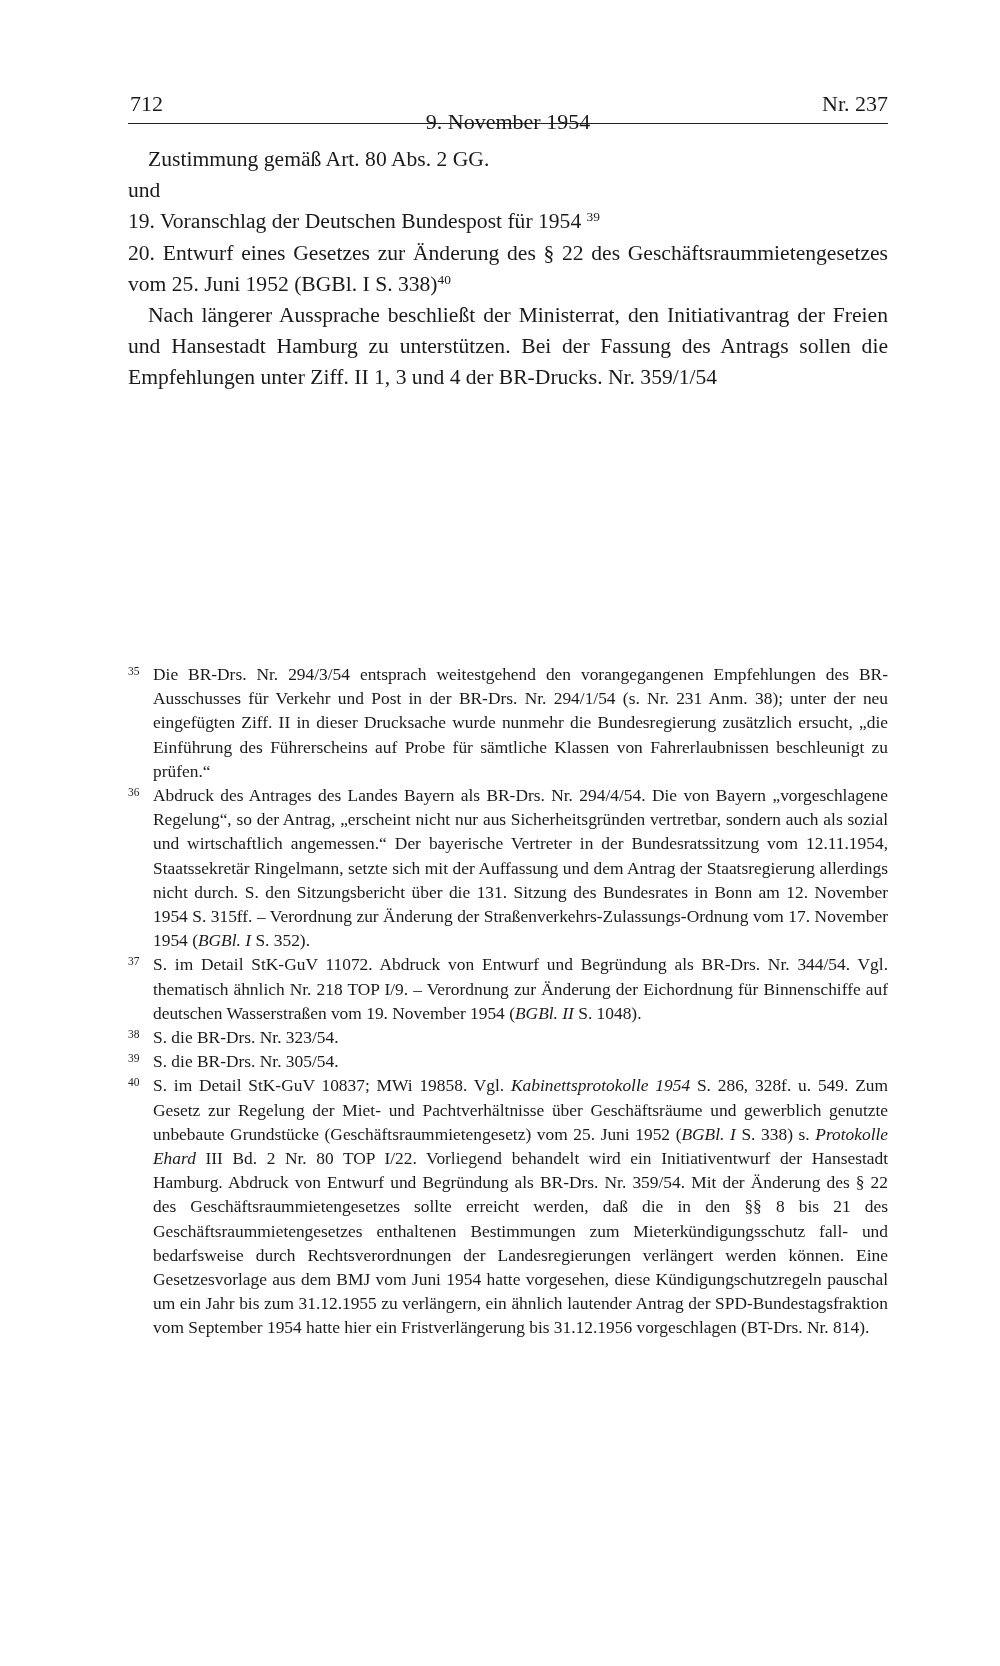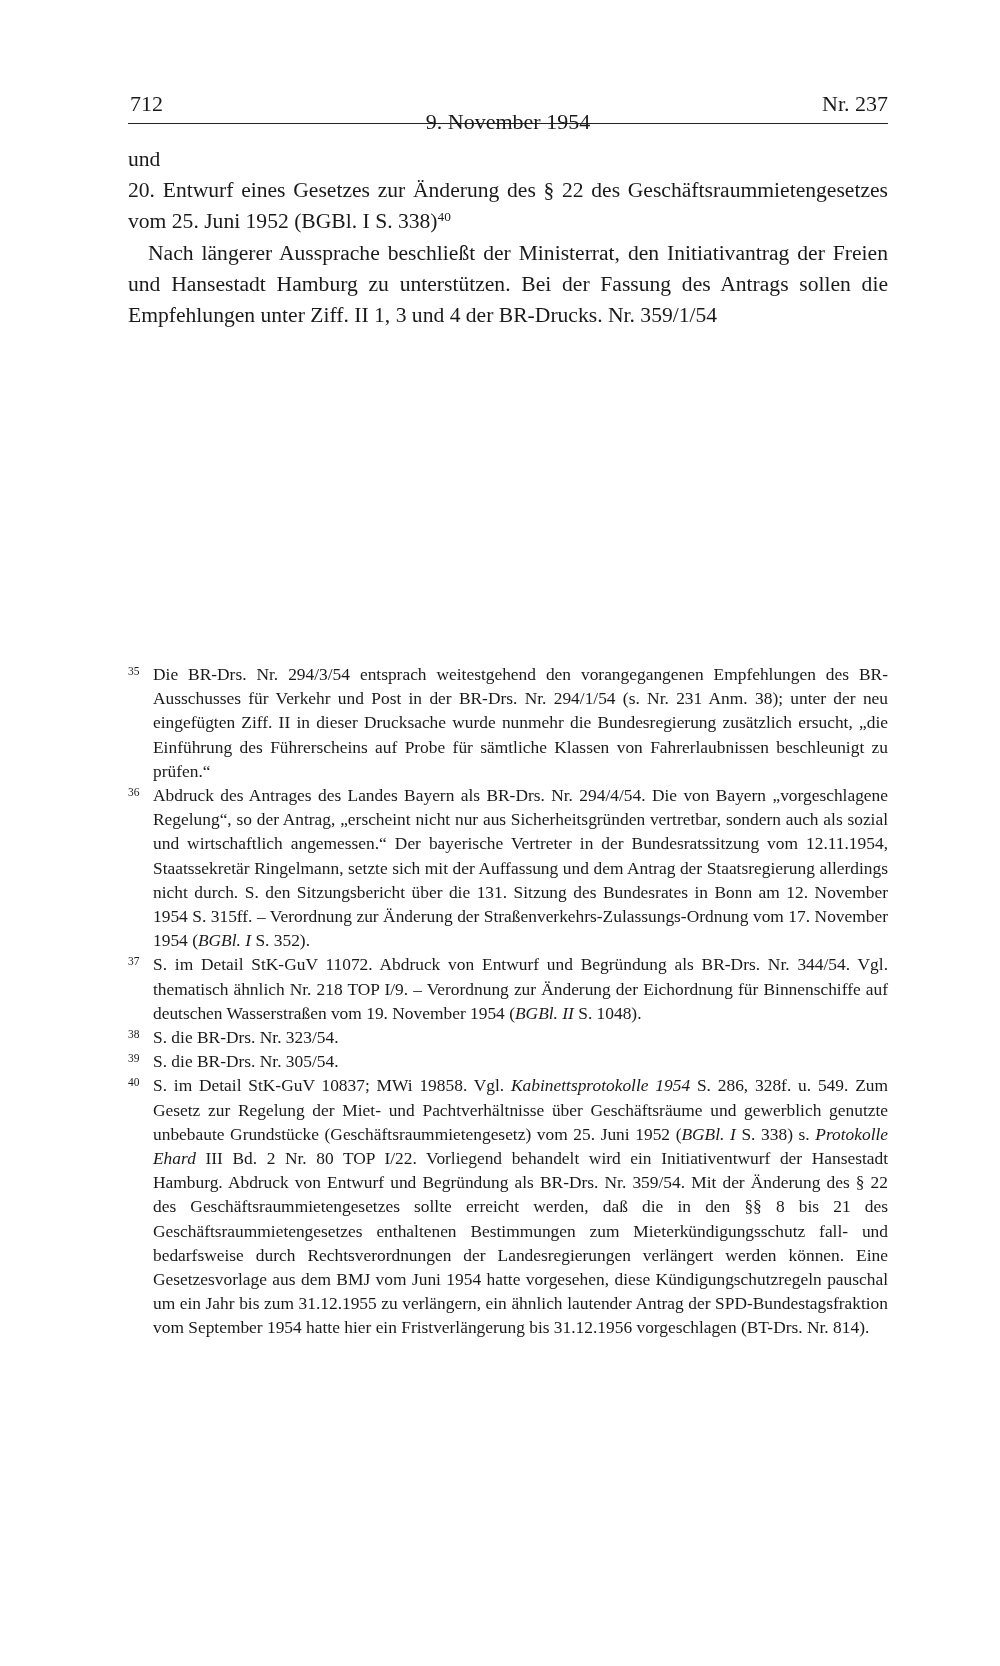--- a/index.html
+++ b/index.html
@@ -27,21 +27,25 @@
 <body>
 
 <div class="page">
   <div class="header">
     <span class="pnum">712</span>
     <span class="date">9. November 1954</span>
     <span class="nr">Nr. 237</span>
   </div>
 
   <div class="main">
+    <p class="indent">Zustimmung gemäß Art. 80 Abs. 2 GG.</p>
     <p>und</p>
+    <p>
+      <span>19. Voranschlag der Deutschen Bundespost für 1954 </span><sup>39</sup>
+    </p>
     <p>
       <span>20. Entwurf eines Gesetzes zur Änderung des § 22 des Geschäftsraummietengesetzes vom 25. Juni 1952 (BGBl. I S. 338)</span><sup>40</sup>
     </p>
     <p class="indent" style="padding-left:0;text-indent:20px;">Nach längerer Aussprache beschließt der Ministerrat, den Initiativantrag der Freien und Hansestadt Hamburg zu unterstützen. Bei der Fassung des Antrags sollen die Empfehlungen unter Ziff. II 1, 3 und 4 der BR-Drucks. Nr. 359/1/54</p>
   </div>
 
   <div class="notes" id="notes">
       <p class="fn"><span class="num">35</span><span>Die BR-Drs. Nr. 294/3/54 entsprach weitestgehend den vorangegangenen Empfehlungen des BR-Ausschusses für Verkehr und Post in der BR-Drs. Nr. 294/1/54 (s. Nr. 231 Anm. 38); unter der neu eingefügten Ziff. II in dieser Drucksache wurde nunmehr die Bundesregierung zusätzlich ersucht, „die Einführung des Führerscheins auf Probe für sämtliche Klassen von Fahrerlaubnissen beschleunigt zu prüfen.“</span></p>
       <p class="fn"><span class="num">36</span><span>Abdruck des Antrages des Landes Bayern als BR-Drs. Nr. 294/4/54. Die von Bayern „vorgeschlagene Regelung“, so der Antrag, „erscheint nicht nur aus Sicherheitsgründen vertretbar, sondern auch als sozial und wirtschaftlich angemessen.“ Der bayerische Vertreter in der Bundesratssitzung vom 12.11.1954, Staatssekretär Ringelmann, setzte sich mit der Auffassung und dem Antrag der Staatsregierung allerdings nicht durch. S. den Sitzungsbericht über die 131. Sitzung des Bundesrates in Bonn am 12. November 1954 S. 315ff. – Verordnung zur Änderung der Straßenverkehrs-Zulassungs-Ordnung vom 17. November 1954 (</span><i>BGBl. I</i><span> S. 352).</span></p>
       <p class="fn"><span class="num">37</span><span>S. im Detail StK-GuV 11072. Abdruck von Entwurf und Begründung als BR-Drs. Nr. 344/54. Vgl. thematisch ähnlich Nr. 218 TOP I/9. – Verordnung zur Änderung der Eichordnung für Binnenschiffe auf deutschen Wasserstraßen vom 19. November 1954 (</span><i>BGBl. II</i><span> S. 1048).</span></p>

